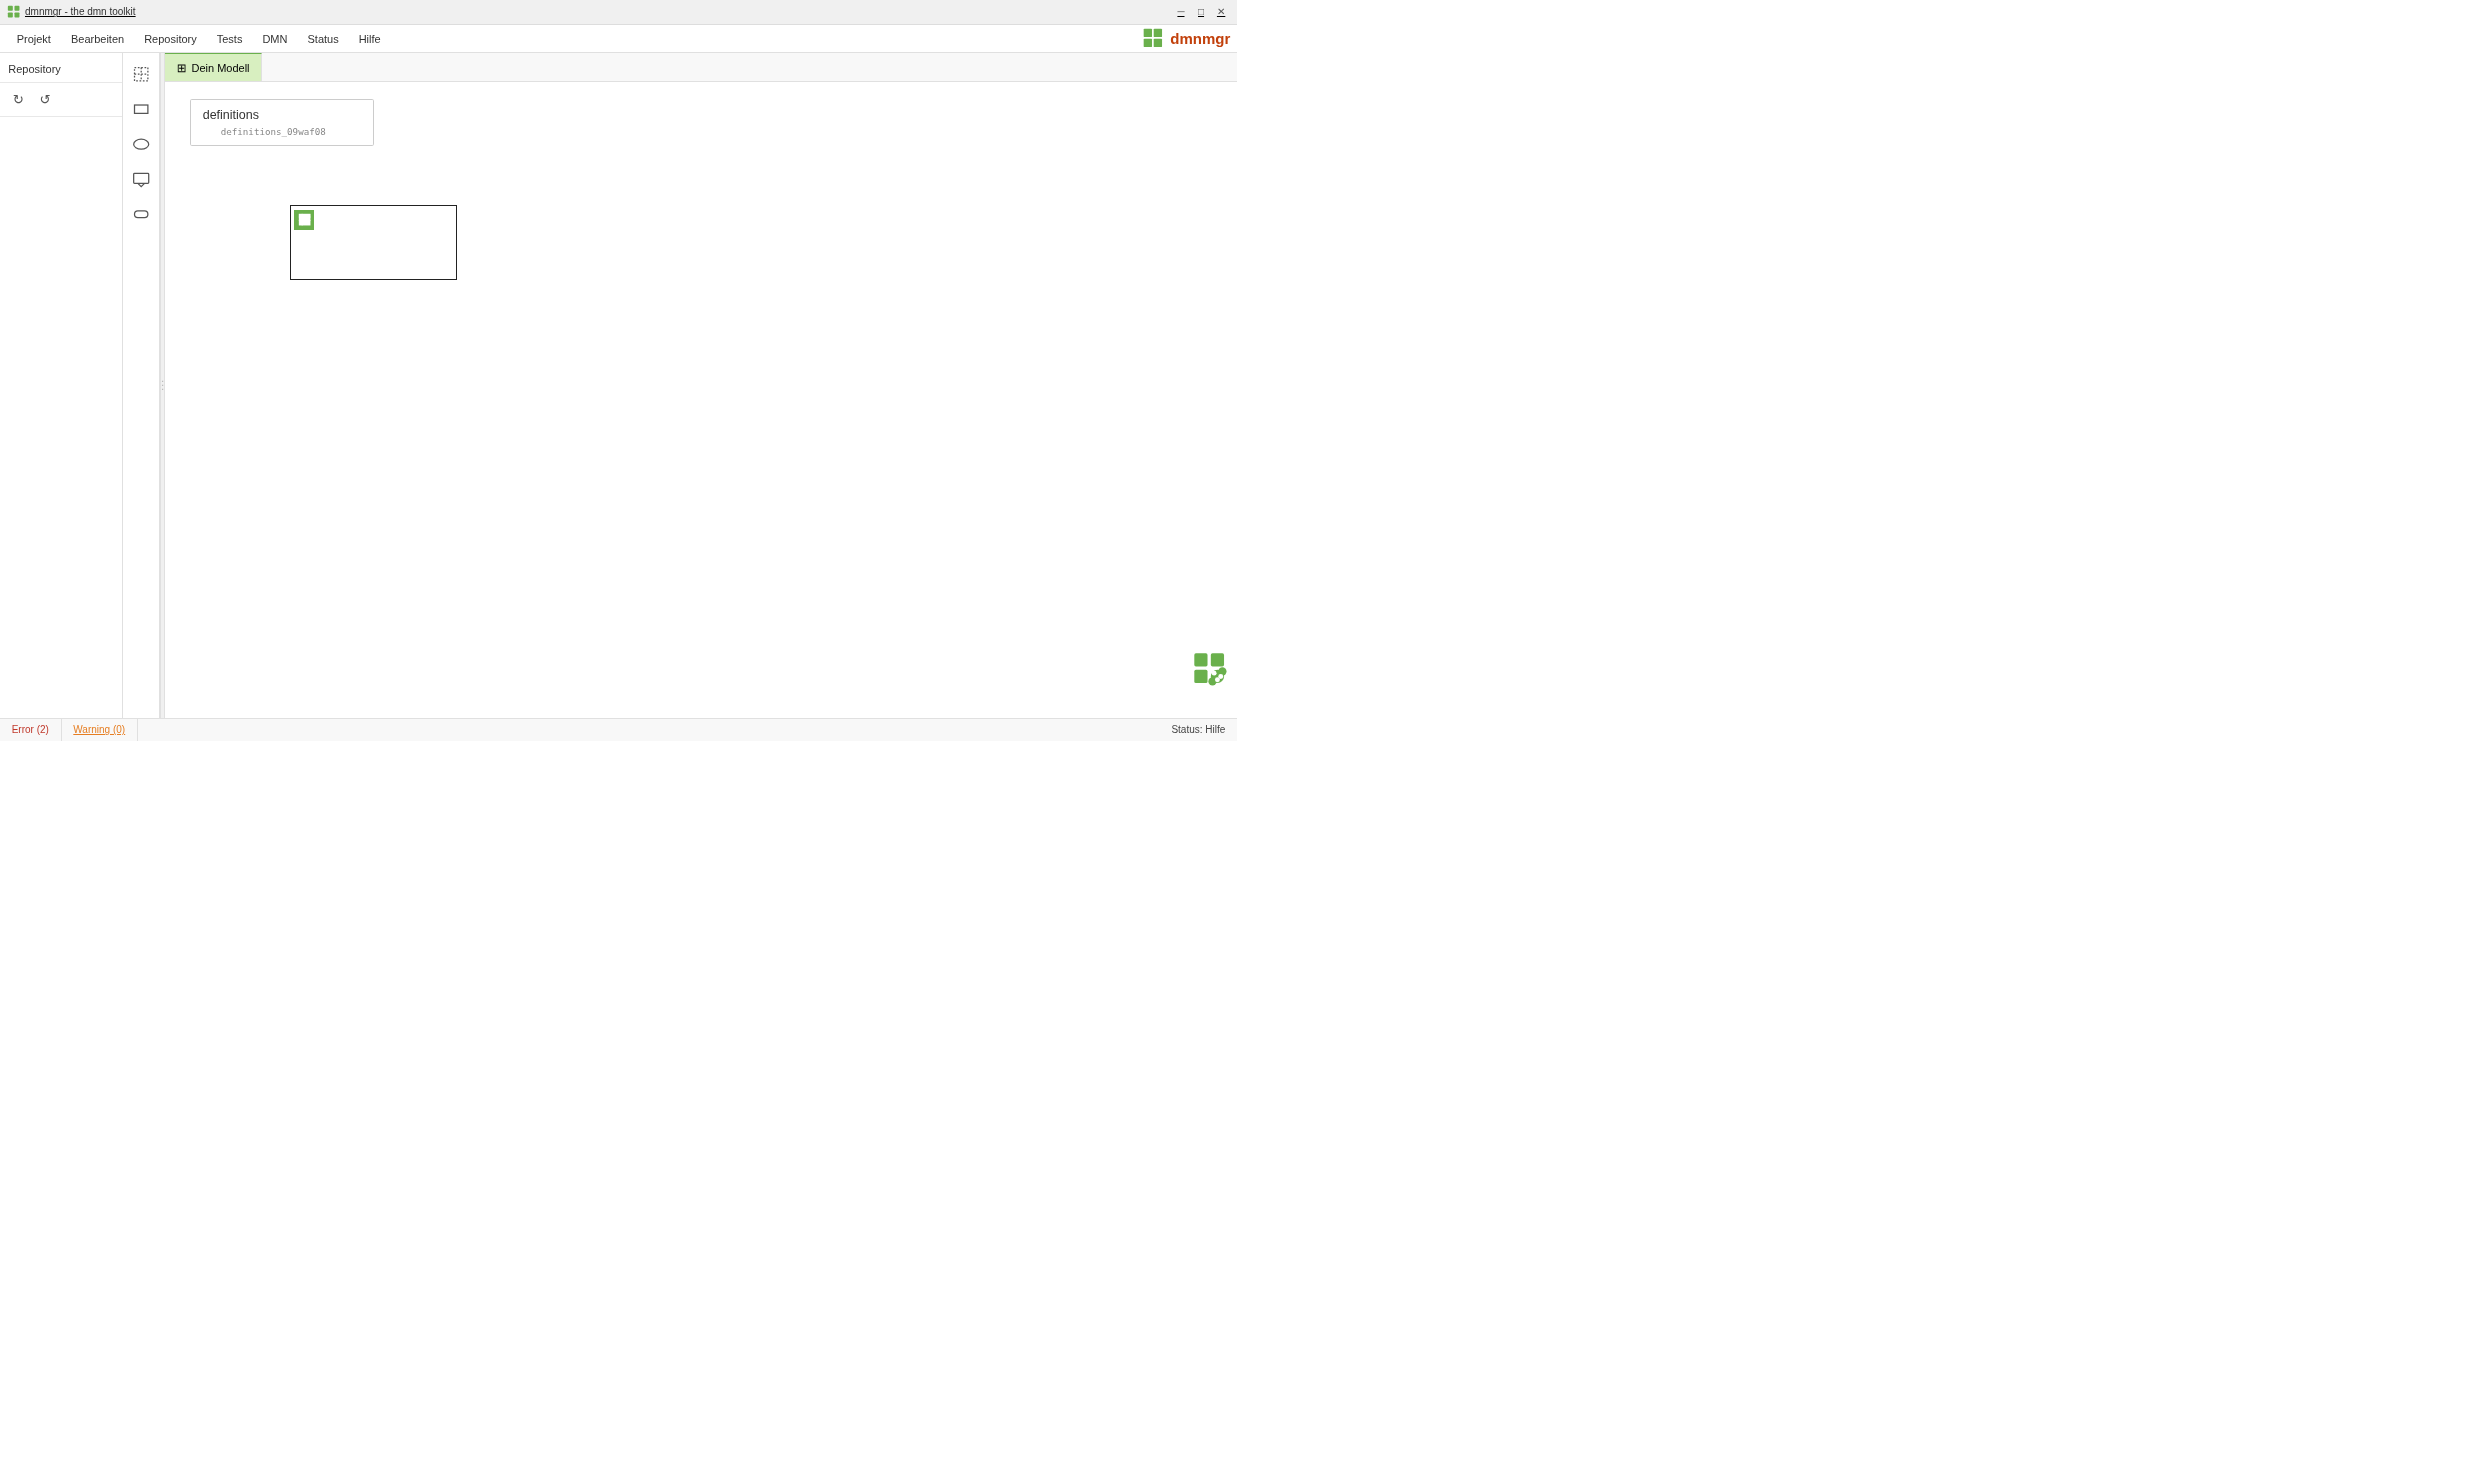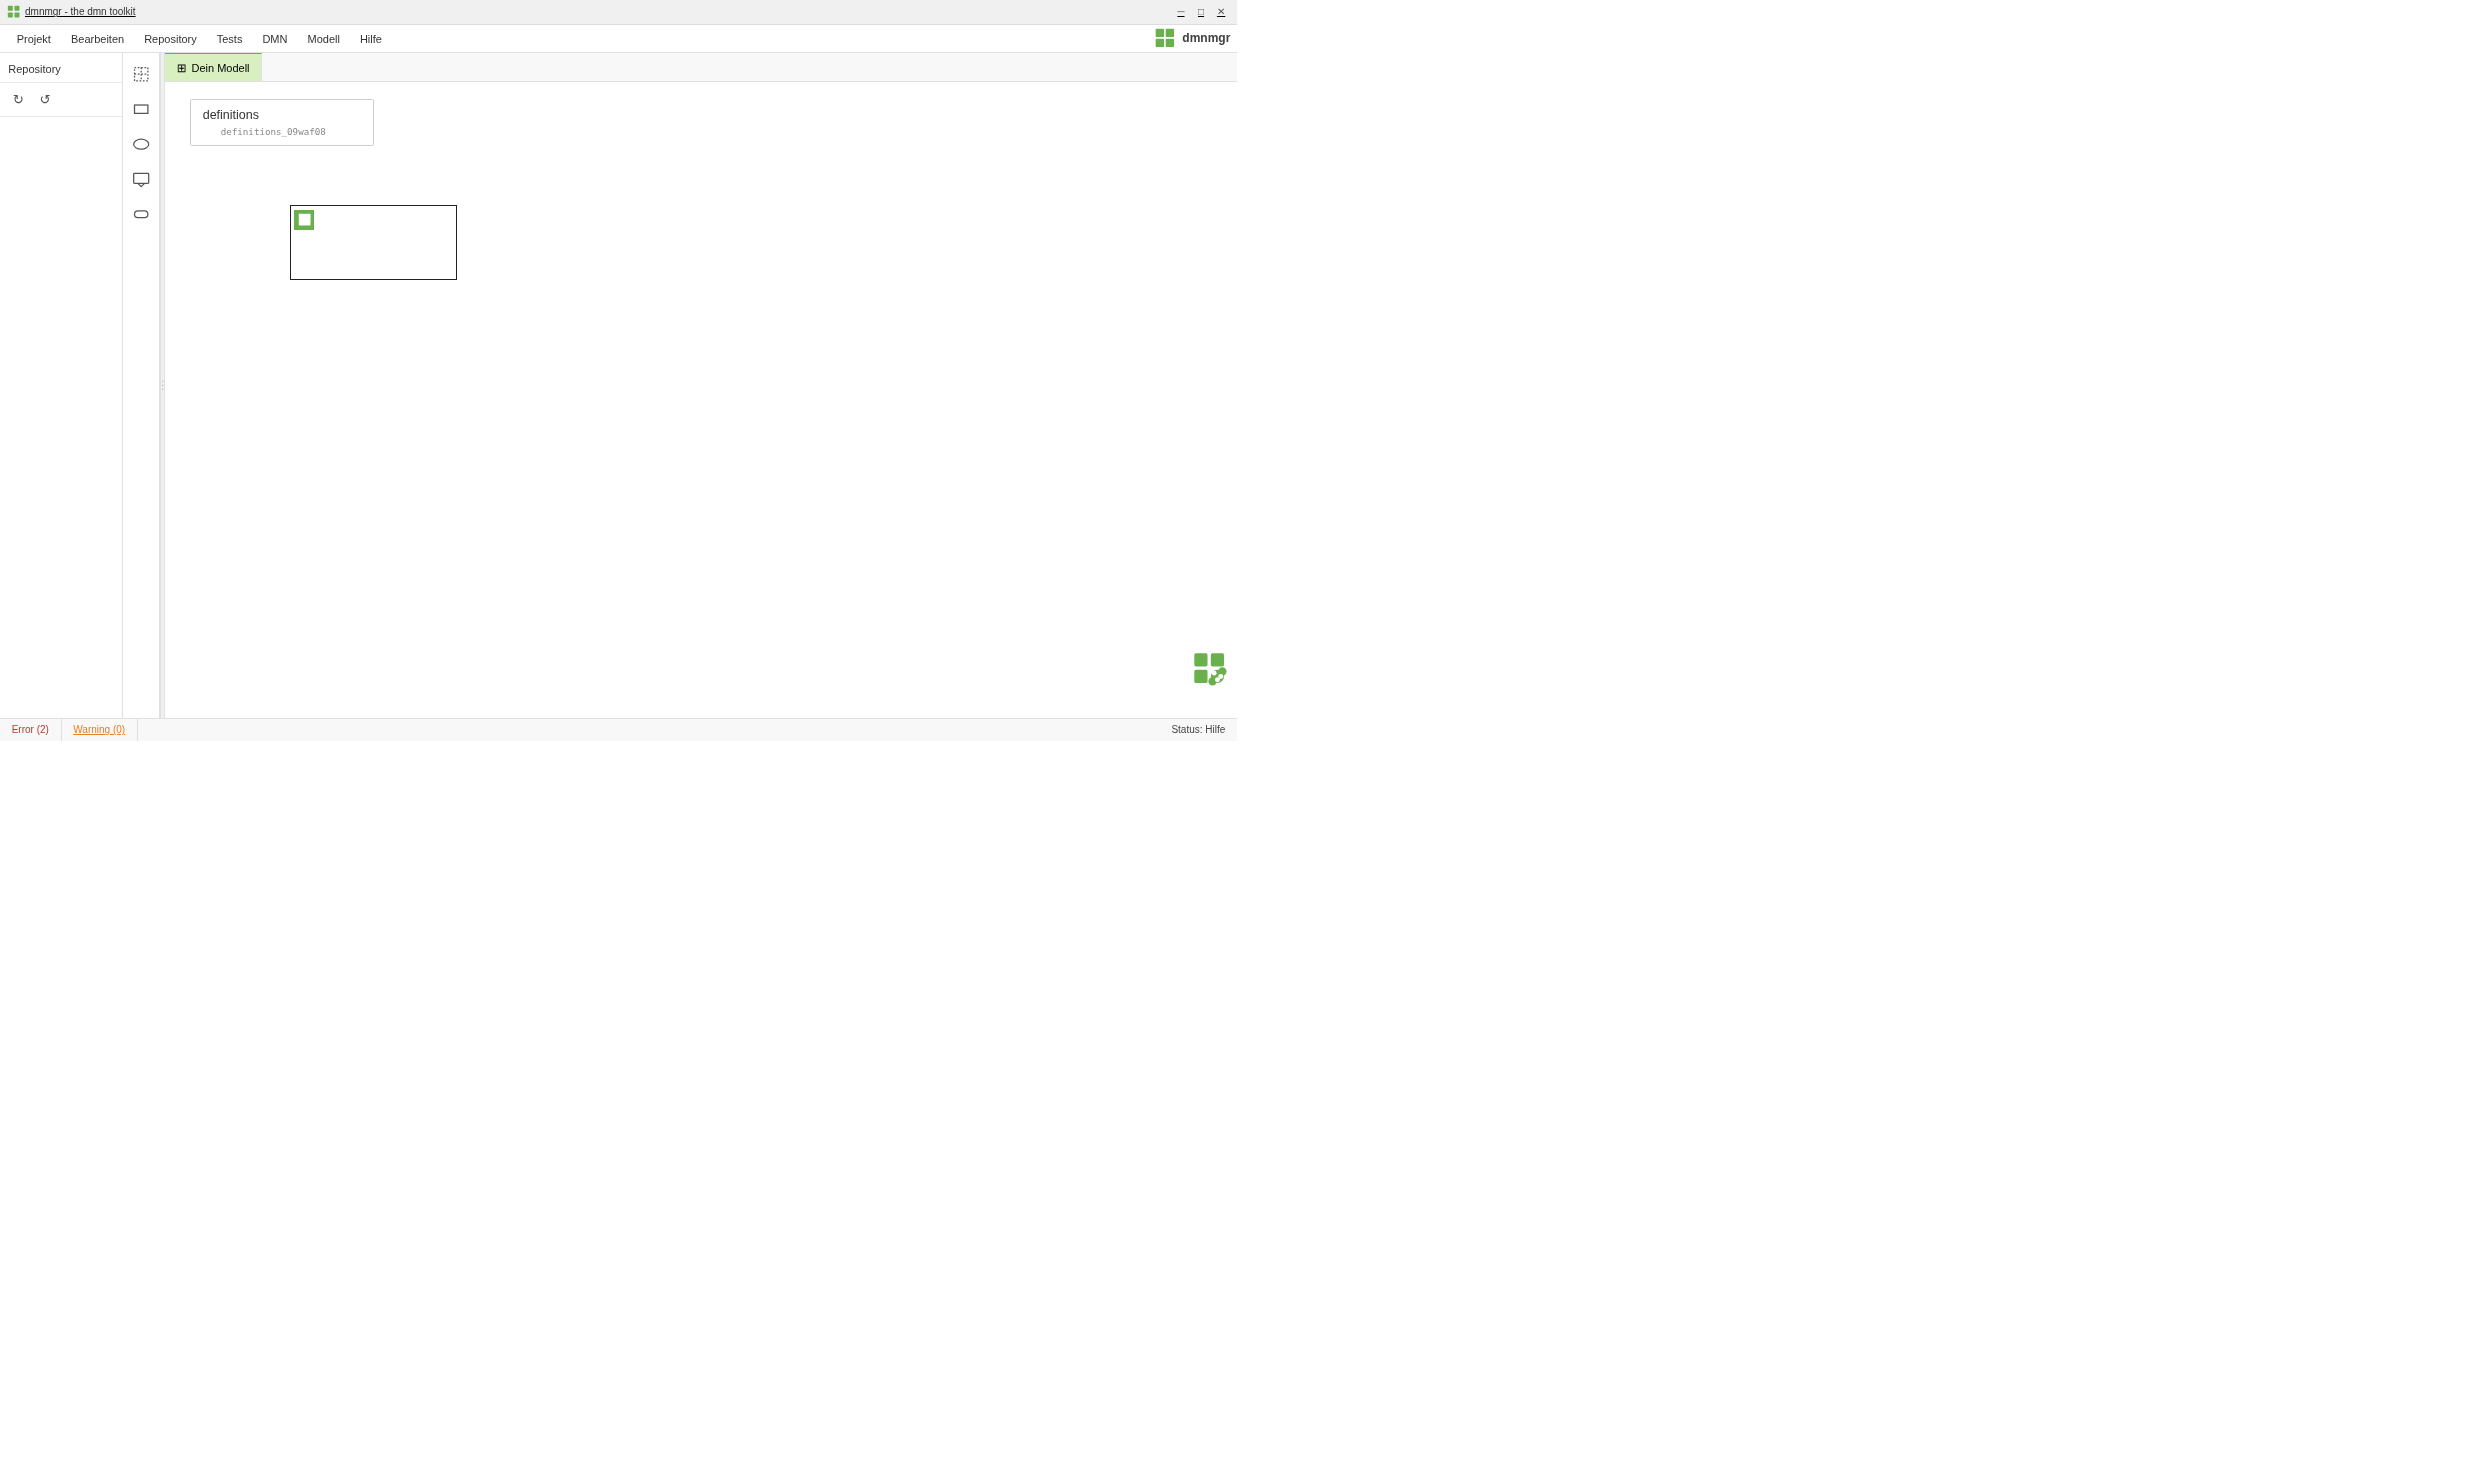--- a/index.html
+++ b/index.html
@@ -312,31 +312,31 @@
   </div>
 </div>
 
 <div id="menu-bar">
   <div id="menu-items">
     <span class="menu-item">Projekt</span>
     <span class="menu-item">Bearbeiten</span>
     <span class="menu-item">Repository</span>
     <span class="menu-item">Tests</span>
     <span class="menu-item">DMN</span>
-    <span class="menu-item">Modell</span>
+    <span class="menu-item">Status</span>
     <span class="menu-item">Hilfe</span>
   </div>
   <div id="brand">
     <svg id="brand-icon" width="23.4" height="23.4" viewBox="0 0 28 28">
       <rect x="2" y="2" width="10" height="10" fill="#6ab04c" rx="1"></rect>
       <rect x="14" y="2" width="10" height="10" fill="#6ab04c" rx="1"></rect>
       <rect x="2" y="14" width="10" height="10" fill="#6ab04c" rx="1"></rect>
       <rect x="14" y="14" width="10" height="10" fill="#6ab04c" rx="1"></rect>
     </svg>
-    <span style="color:#404040;font-size:12px;font-weight:bold;">dmnmgr</span>
+    <span style="color:#c2410c;font-size:15px;font-weight:bold;">dmnmgr</span>
   </div>
 </div>
 
 <div id="main">
 
   <div id="sidebar">
     <div id="sidebar-header">Repository</div>
     <div id="sidebar-toolbar">
       <button class="sidebar-tool-btn">↻</button>
       <button class="sidebar-tool-btn">↺</button>

